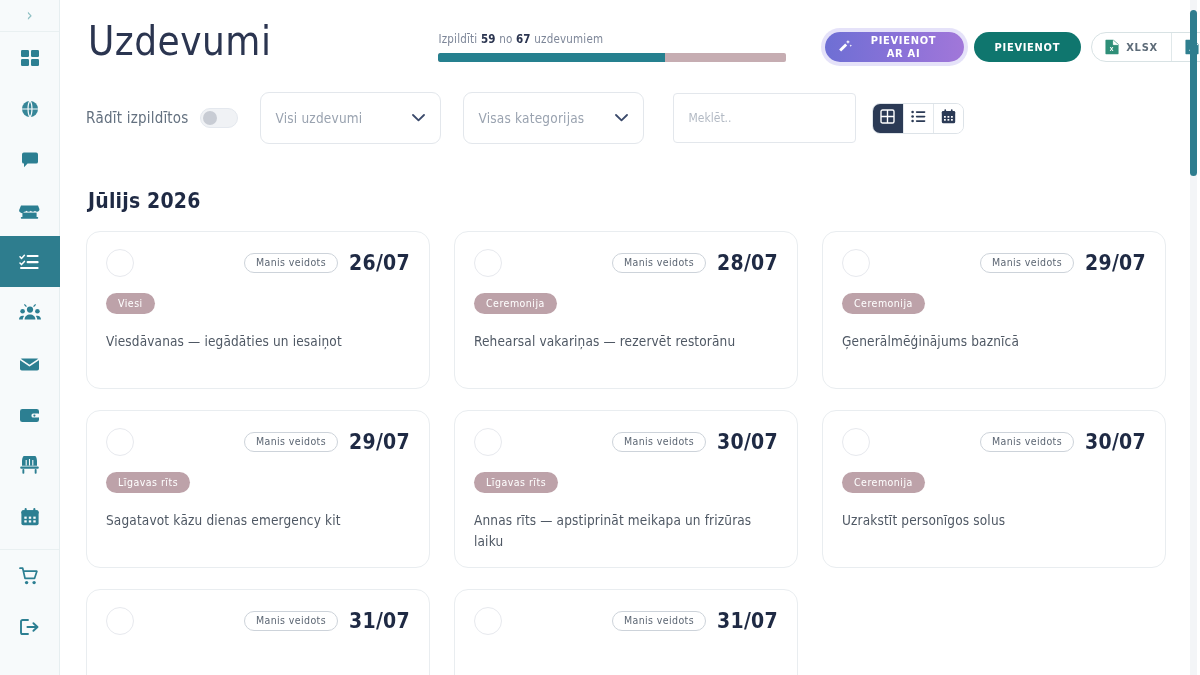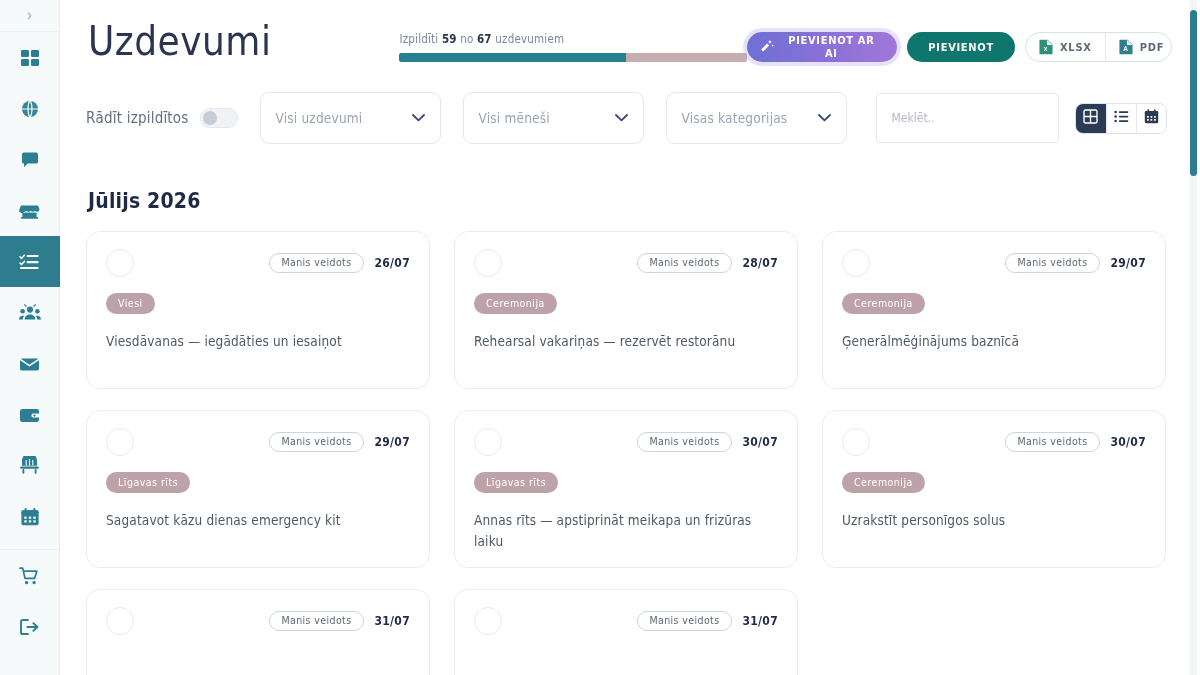--- a/index.html
+++ b/index.html
@@ -43,20 +43,21 @@
     background: #ffffff;
     overflow: hidden;
   }
   .content { padding: 0 26px 0 26px; }
 
   
   .header {
     display: flex; align-items: flex-start;
     padding-top: 18px;
     height: 86px;
+    gap: 39px;
   }
   .page-title {
     font-size: 40px;
     font-weight: 300;
     letter-spacing: 0.5px;
     color: #2b3550;
     line-height: 1.15;
     margin-left: 2px;
     font-family: "DejaVu Sans Condensed", "Liberation Sans", sans-serif;
   }
@@ -239,21 +240,21 @@
   .owner-chip {
     border: 1px solid #cdd3da;
     border-radius: 11px;
     padding: 3px 11px 4px 11px;
     font-size: 10.5px;
     color: #5c6673;
     letter-spacing: 0.4px;
     line-height: 1.1;
   }
   .card-date {
-    font-size: 12px; font-weight: 700; color: #1f2a44;
+    font-size: 21px; font-weight: 700; color: #1f2a44;
     letter-spacing: 0.3px;
   }
   .cat-chip {
     display: inline-block;
     margin-top: 16px;
     background: #bda2a9;
     color: #ffffff;
     font-size: 10.5px;
     letter-spacing: 0.5px;
     padding: 4px 12px 5px 12px;
@@ -491,28 +492,20 @@
 
       <div class="select">
         <span class="val">Visi uzdevumi</span>
         <span class="chev">
           <svg width="13" height="8" viewBox="0 0 13 8" fill="none" stroke="currentColor" stroke-width="1.8" stroke-linecap="round" stroke-linejoin="round">
               <path d="M1 1l5.5 5.4L12 1"></path>
             </svg>
         </span>
       </div>
 
-      <div class="select">
-        <span class="val">Visi mēneši</span>
-        <span class="chev">
-          <svg width="13" height="8" viewBox="0 0 13 8" fill="none" stroke="currentColor" stroke-width="1.8" stroke-linecap="round" stroke-linejoin="round">
-              <path d="M1 1l5.5 5.4L12 1"></path>
-            </svg>
-        </span>
-      </div>
 
       <div class="select">
         <span class="val">Visas kategorijas</span>
         <span class="chev">
           <svg width="13" height="8" viewBox="0 0 13 8" fill="none" stroke="currentColor" stroke-width="1.8" stroke-linecap="round" stroke-linejoin="round">
               <path d="M1 1l5.5 5.4L12 1"></path>
             </svg>
         </span>
       </div>
 

